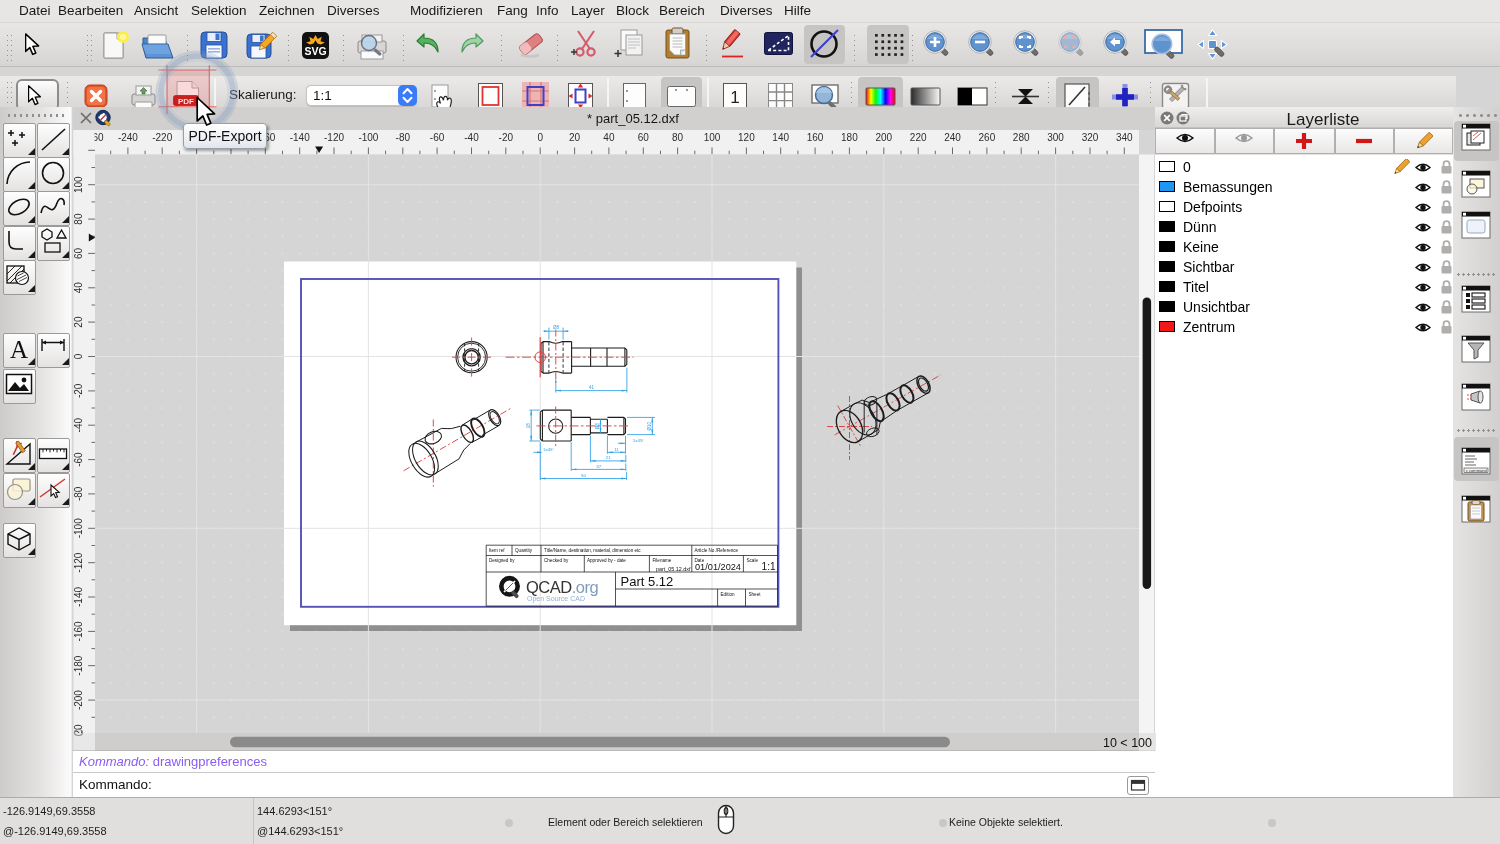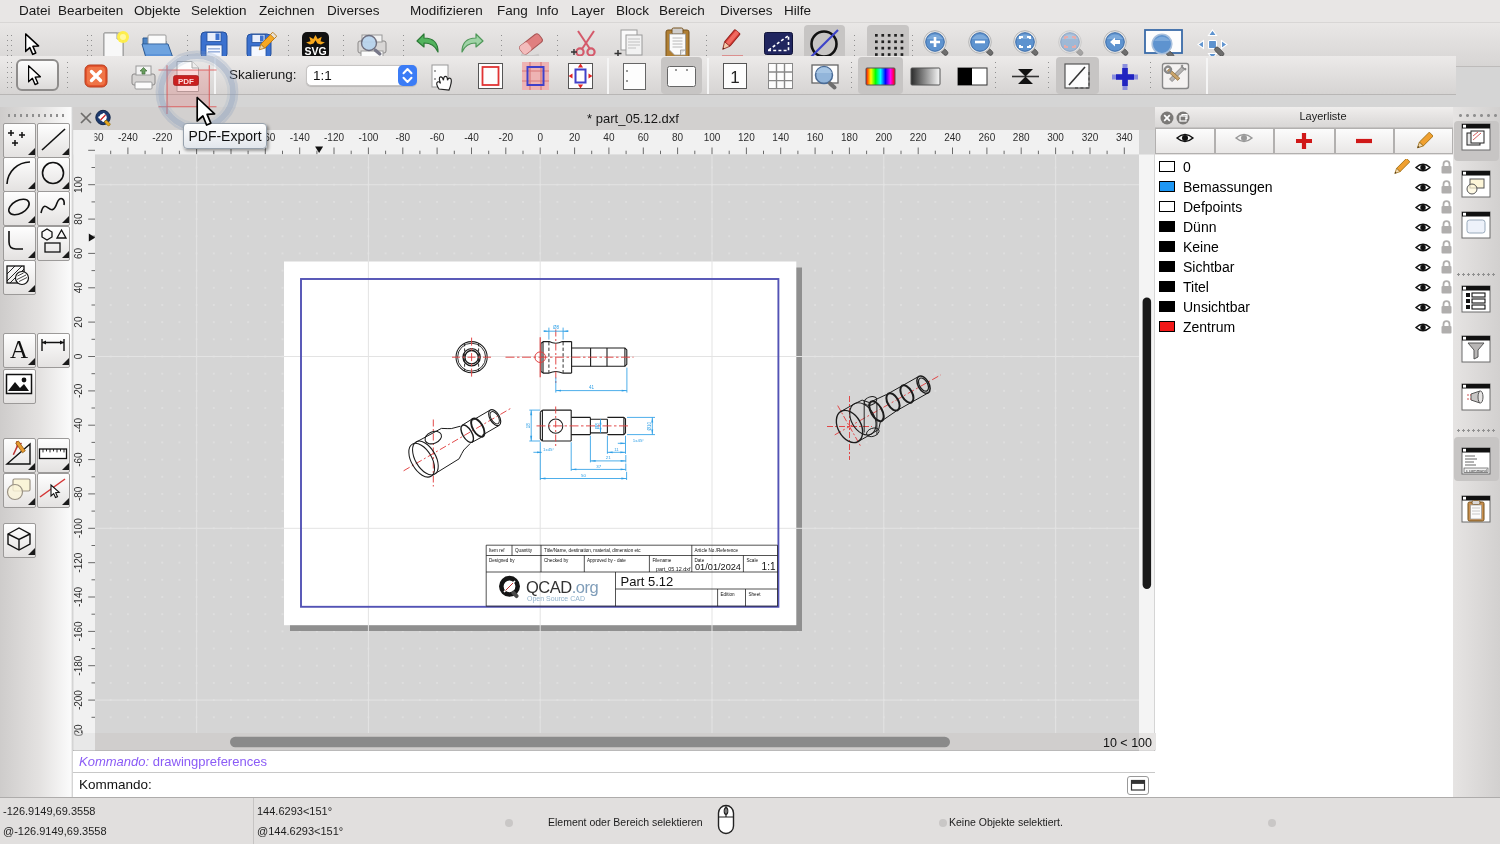--- a/index.html
+++ b/index.html
@@ -1,19 +1,19 @@
 <!DOCTYPE html>
 <html><head><meta charset="utf-8"><style>
 *{margin:0;padding:0;box-sizing:border-box}
 html,body{width:1500px;height:844px;overflow:hidden;font-family:"Liberation Sans",sans-serif;background:#d5d5d5}
 .abs{position:absolute}
 #menubar{position:absolute;left:0;top:0;width:1500px;height:23px;background:#e8e6e5;border-bottom:1px solid #d8d6d5}
 #menubar span{position:absolute;top:3px;font-size:13.5px;color:#181818}
 #tb1{position:absolute;left:0;top:23px;width:1500px;height:44px;background:linear-gradient(#e9e7e6,#d7d5d4);border-bottom:1px solid #bdbbba}
-#tb2{position:absolute;left:0;top:56px;width:1456px;height:39px;background:linear-gradient(#eceae9,#d6d4d3);border-bottom:1px solid #b8b6b5}
+#tb2{position:absolute;left:0;top:76px;width:1456px;height:39px;background:linear-gradient(#eceae9,#d6d4d3);border-bottom:1px solid #b8b6b5}
 .sep{position:absolute;width:1px;background-image:linear-gradient(#8f8f8f 28%,rgba(0,0,0,0) 28%);background-size:1px 5px}
 .wsep{position:absolute;width:2px;background:#f5f5f5}
 .press{position:absolute;background:#c7c5c4;border-radius:4px}
 #leftpal{position:absolute;left:0;top:107px;width:73px;height:690px;background:linear-gradient(90deg,#cecccb,#e4e2e1 55%,#fbfbfb 97%,#c9c9c9)}
 .pbtn{position:absolute;width:33px;height:35px;background:linear-gradient(#fefefe,#e4e2e1);border:1px solid #9c9a99;border-radius:2px}
 #tabbar{position:absolute;left:73px;top:107px;width:1427px;height:23px;background:#d2d0cf}
 #rstrip{position:absolute;left:1453px;top:107px;width:47px;height:690px;background:linear-gradient(90deg,#e6e4e3,#d2d0cf)}
 #panel{position:absolute;left:1155px;top:107px;width:298px;height:690px;background:#fff}
 #ptitle{position:absolute;left:0;top:0;width:298px;height:21px;background:linear-gradient(#f0eeed,#d9d7d6);border-bottom:1px solid #c4c2c1}
 #ptools{position:absolute;left:0;top:21px;width:298px;height:27px;background:linear-gradient(#fbf9f8,#e4e2e1)}
@@ -22,21 +22,21 @@
 .lsw{position:absolute;left:4px;top:4px;width:16px;height:11px;border:1.5px solid #000}
 #statusbar{position:absolute;left:0;top:797px;width:1500px;height:47px;background:#e1dfde;border-top:1px solid #aeacab;font-size:11px;color:#1c1c1c}
 #histrow{position:absolute;left:73px;top:750px;width:1082px;height:22px;background:#fff;border-top:1px solid #a5a5a5;font-size:13px}
 #inputrow{position:absolute;left:73px;top:772px;width:1082px;height:25px;background:#fff;border-top:1px solid #c8c8c8;font-size:13.5px}
 #tooltip{position:absolute;left:183px;top:123px;width:84px;height:26px;background:linear-gradient(#ffffff,#e2e6ec);border:1px solid #97a1ac;border-radius:4px;box-shadow:1.5px 2px 3px rgba(0,0,0,.35);font-size:14px;color:#111;text-align:center;line-height:24px;z-index:40}
 .ic{position:absolute}
 </style></head><body>
 <div id="menubar">
     <span style="left:19px">Datei</span>
     <span style="left:58px">Bearbeiten</span>
-    <span style="left:134px">Objekte</span>
+    <span style="left:134px">Ansicht</span>
     <span style="left:191px">Selektion</span>
     <span style="left:259px">Zeichnen</span>
     <span style="left:327px">Diverses</span>
     <span style="left:410px">Modifizieren</span>
     <span style="left:497px">Fang</span>
     <span style="left:536px">Info</span>
     <span style="left:571px">Layer</span>
     <span style="left:616px">Block</span>
     <span style="left:659px">Bereich</span>
     <span style="left:720px">Diverses</span>
@@ -622,21 +622,21 @@
     <div id="ptitle">
       <svg class="ic" style="left:5px;top:4px" width="14" height="14" viewBox="0 0 14 14">
         <circle cx="7" cy="7" r="6.5" fill="#7b7977"></circle>
         <path d="M4.2,4.2 L9.8,9.8 M9.8,4.2 L4.2,9.8" stroke="#fff" stroke-width="1.7"></path>
       </svg>
       <svg class="ic" style="left:21px;top:4px" width="14" height="14" viewBox="0 0 14 14">
         <circle cx="7" cy="7" r="6.5" fill="#7b7977"></circle>
         <rect x="4" y="5" width="6" height="5" fill="none" stroke="#fff" stroke-width="1.2"></rect>
         <path d="M6,5 v-1.5 h5 v4 h-1.5" fill="none" stroke="#fff" stroke-width="1.2"></path>
       </svg>
-      <div class="abs" style="left:19px;top:3px;width:298px;text-align:center;font-size:11px;color:#1a1a1a">Layerliste</div>
+      <div class="abs" style="left:19px;top:3px;width:298px;text-align:center;font-size:17px;color:#1a1a1a">Layerliste</div>
     </div>
     <div id="ptools">
       <div class="ptb" style="left:0.0px;width:59.5px"></div>
       <svg class="ic" style="left:20.75px;top:4px" width="18" height="18" viewBox="0 0 18 18">
         <path d="M1,6 Q9,-1 17,6 Q9,13 1,6 Z" fill="none" stroke="#111" stroke-width="1.5"></path>
         <circle cx="9" cy="6" r="3" fill="#111"></circle>
       </svg>
       <div class="ptb" style="left:59.5px;width:59.5px"></div>
       <svg class="ic" style="left:80.25px;top:4px" width="18" height="18" viewBox="0 0 18 18">
         <path d="M1,6 Q9,-1 17,6 Q9,13 1,6 Z" fill="none" stroke="#999" stroke-width="1.5"></path>

